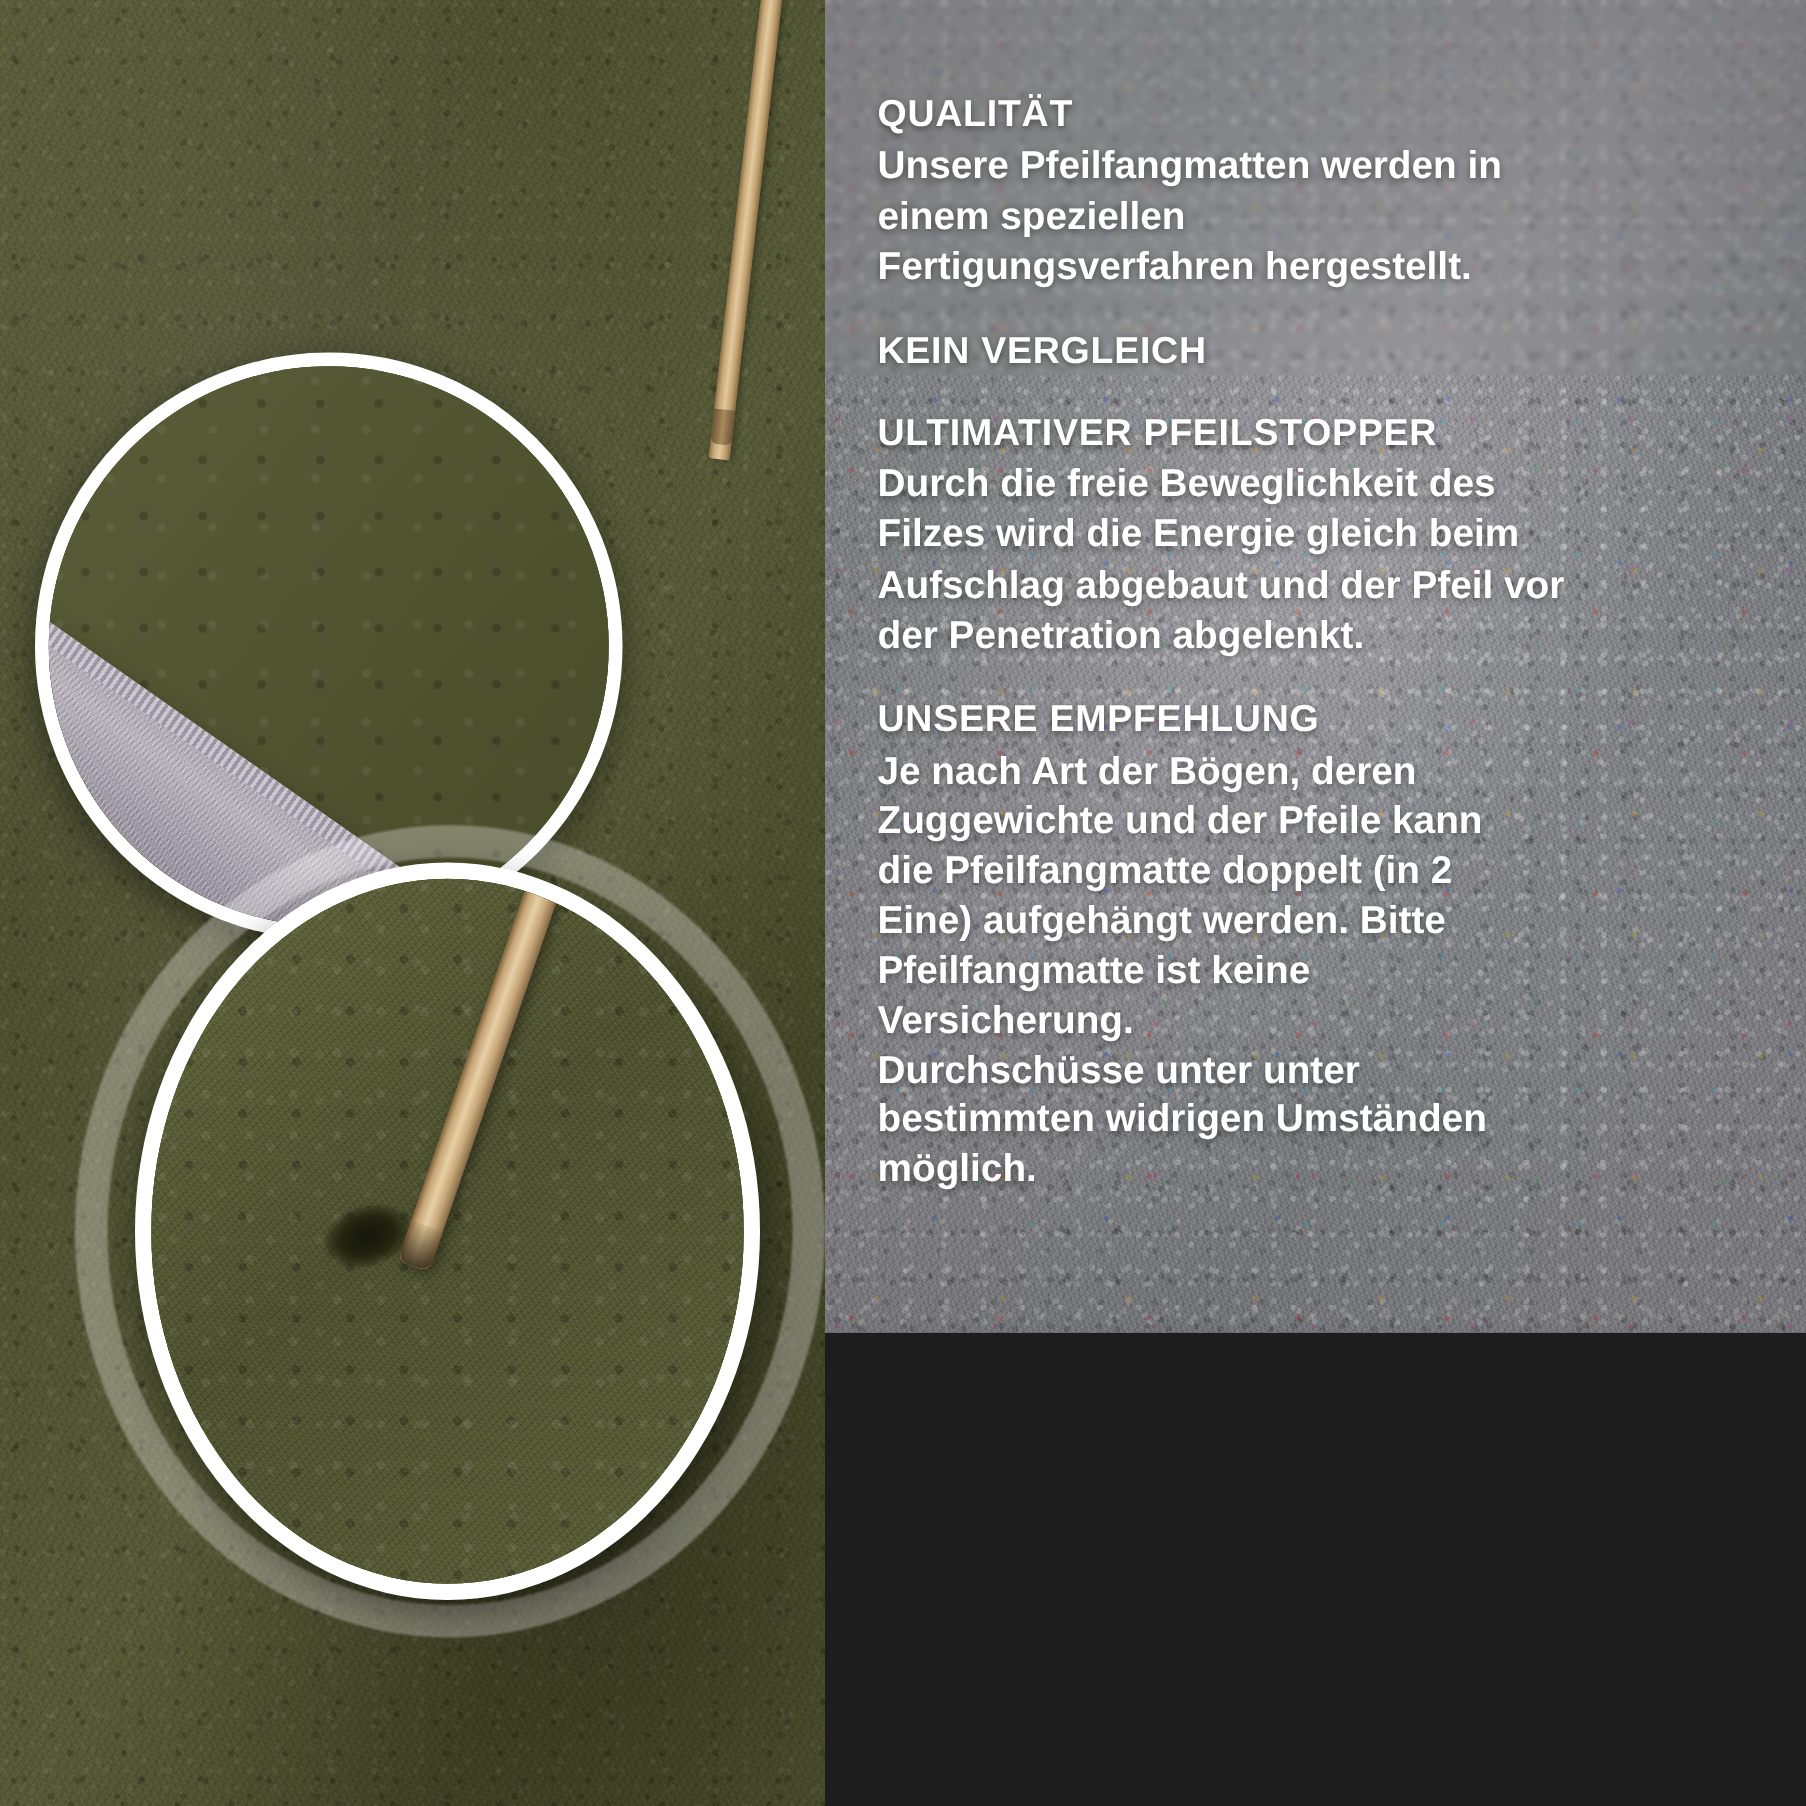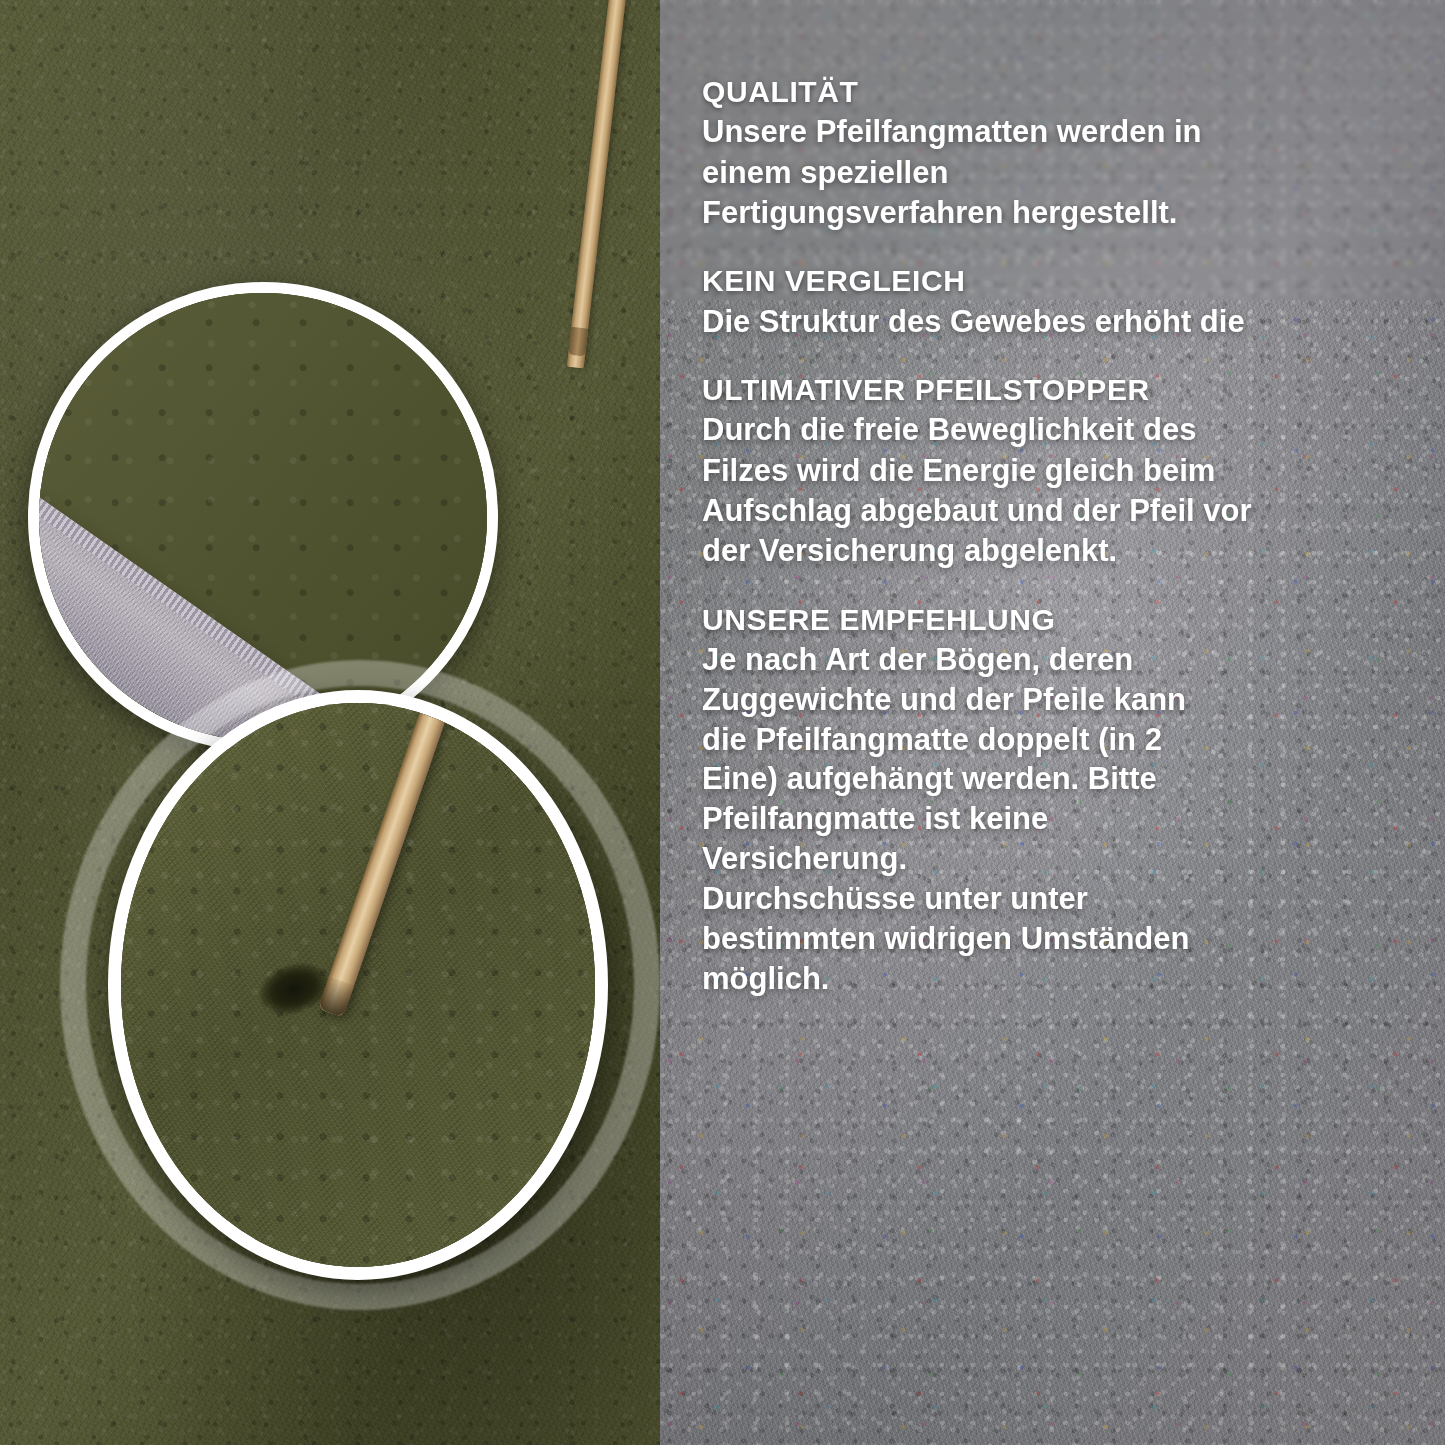--- a/index.html
+++ b/index.html
@@ -214,21 +214,21 @@
     left: 0; bottom: 0;
     width: 100%; height: 34px;
     background: linear-gradient(180deg, rgba(120,96,58,0.15), rgba(45,37,20,0.85));
     border-radius: 0 0 9px 9px;
   }
 
   
   .right-pane {
     position: relative;
     width: 785px;
-    height: 1445px;
+    height: 1066px;
     overflow: hidden;
     background-color: #8e8d90;
     background-image:
       radial-gradient(circle at 9% 6%,  rgba(255,255,255,0.30) 0 2px, transparent 3px),
       radial-gradient(circle at 27% 17%, rgba(0,0,0,0.22) 0 2px, transparent 3px),
       radial-gradient(circle at 48% 9%,  rgba(255,255,255,0.22) 0 1.5px, transparent 3px),
       radial-gradient(circle at 71% 26%, rgba(0,0,0,0.18) 0 2px, transparent 3px),
       radial-gradient(circle at 88% 12%, rgba(255,255,255,0.26) 0 2px, transparent 3px),
       radial-gradient(circle at 14% 41%, rgba(0,0,0,0.16) 0 2px, transparent 3px),
       radial-gradient(circle at 37% 55%, rgba(255,255,255,0.24) 0 2px, transparent 3px),
@@ -357,31 +357,30 @@
         <p class="blk-body">
           <span class="ln">Unsere Pfeilfangmatten werden in</span>
           <span class="ln">einem speziellen</span>
           <span class="ln">Fertigungsverfahren hergestellt.</span>
         </p>
       </div>
 
       <div class="block">
         <h3 class="blk-head">KEIN VERGLEICH</h3>
         <p class="blk-body">
-          <span class="ln">Die Struktur des Gewebes erhöht die</span>
         </p>
       </div>
 
       <div class="block">
         <h3 class="blk-head">ULTIMATIVER PFEILSTOPPER</h3>
         <p class="blk-body">
           <span class="ln">Durch die freie Beweglichkeit des</span>
           <span class="ln">Filzes wird die Energie gleich beim</span>
           <span class="ln">Aufschlag abgebaut und der Pfeil vor</span>
-          <span class="ln">der Versicherung abgelenkt.</span>
+          <span class="ln">der Penetration abgelenkt.</span>
         </p>
       </div>
 
       <div class="block last">
         <h3 class="blk-head">UNSERE EMPFEHLUNG</h3>
         <p class="blk-body">
           <span class="ln">Je nach Art der Bögen, deren</span>
           <span class="ln">Zuggewichte und der Pfeile kann</span>
           <span class="ln">die Pfeilfangmatte doppelt (in 2</span>
           <span class="ln">Eine) aufgehängt werden. Bitte</span>

